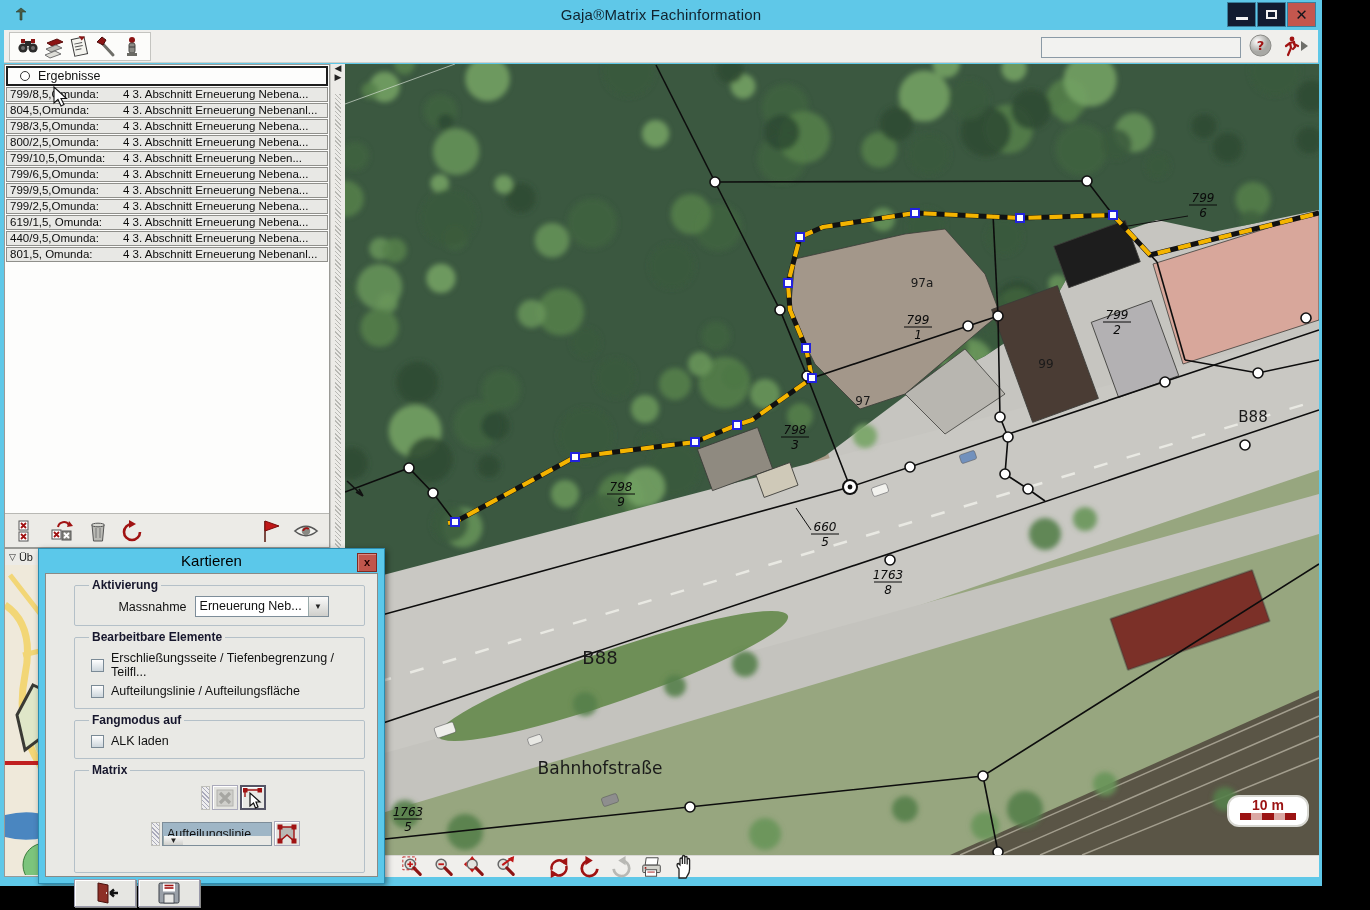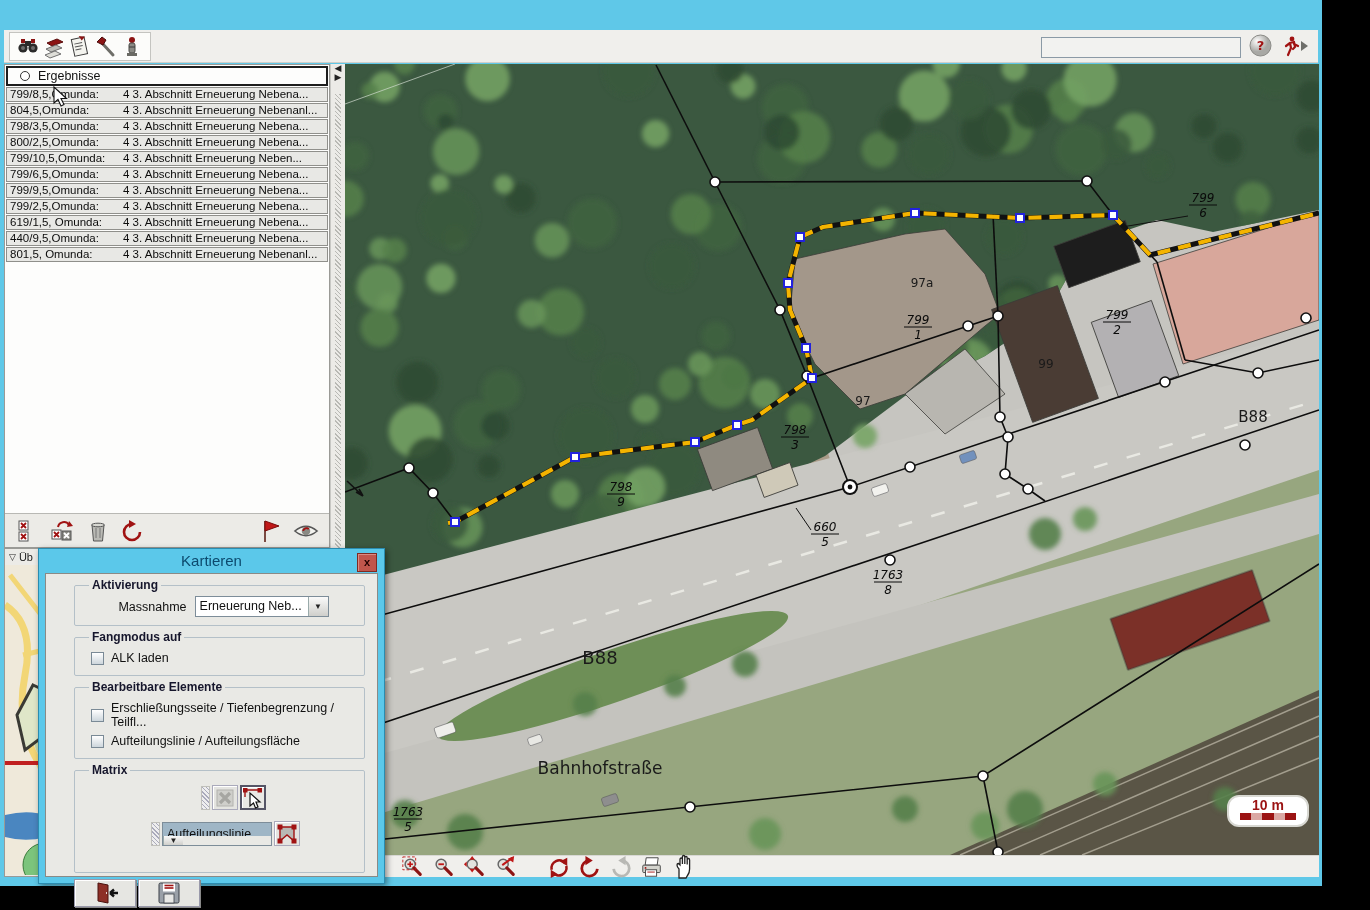--- a/index.html
+++ b/index.html
@@ -69,21 +69,21 @@
 
   
   #overview-panel { position:absolute; left:4px; top:548px; width:326px; height:329px; background:#ecebe7;
                     border:1px solid #9a9a96; }
   #overview-header { height:16px; font-size:11px; color:#222; padding-left:4px; display:flex; align-items:center; gap:3px; }
   #overview-header .tri { font-size:9px; }
 
   
   #dialog { position:absolute; left:38px; top:548px; width:347px; height:336px; background:#5bc8ea;
             border:1px solid #2a8cb0; box-shadow:2px 2px 6px rgba(0,0,0,.45); }
-  #dialog-title { height:32px; text-align:center; font-size:15px; color:#0c4a6e; line-height:24px; }
+  #dialog-title { height:32px; text-align:center; font-size:15px; color:#000000; line-height:24px; }
   #dialog-close { position:absolute; right:7px; top:4px; width:20px; height:19px; background:#c0564c;
                   border:1px solid #7e2a22; color:#200; font-size:11px; font-weight:bold; text-align:center;
                   line-height:17px; box-shadow:inset 1px 1px 0 #d98c84; }
   #dialog-body { position:absolute; left:6px; right:6px; top:24px; bottom:6px; background:#e9e9e5;
                  border:1px solid #8a8a86; padding:4px 12px 4px 28px; }
   fieldset { border:1px solid #b4c0c8; border-radius:2px; margin-bottom:4px; padding:2px 6px 5px 14px; }
   legend { font-size:12px; font-weight:bold; color:#16162c; padding:0 3px; }
   .mass-row { display:flex; align-items:center; justify-content:center; gap:8px; padding:2px 0 3px 0; }
   .mass-row label { font-size:12.5px; color:#111; }
   .combo { display:flex; height:21px; border:1px solid #7d8d99; }
@@ -108,20 +108,39 @@
 
   
   #mouse-cursor { position:absolute; left:53px; top:86px; z-index:60; }
   svg text { font-family:"DejaVu Sans","Liberation Sans",sans-serif; }
 </style>
 </head>
 <body>
 
 <div id="window">
 
+  <div id="titlebar">
+    <span id="app-icon">
+      <svg width="14" height="14" viewBox="0 0 14 14">
+          <path d="M7 1 L12 5 L8 5 L8 13 L6 13 L6 5 L2 5 Z" fill="#4a5e46" stroke="#2c3a2a" stroke-width=".6"></path>
+        </svg>
+    </span>
+    <span id="window-title">Gaja®Matrix Fachinformation</span>
+    <div id="win-controls">
+      <div class="win-btn min">
+          <span></span>
+        </div>
+      <div class="win-btn max">
+          <span></span>
+        </div>
+      <div class="win-btn close">
+          <span>✕</span>
+        </div>
+    </div>
+  </div>
 
   <div id="toolbar">
     <div id="tool-strip">
         <div class="tbtn">
           <svg width="24" height="24" viewBox="0 0 24 24">
             <circle cx="7" cy="13" r="4.6" fill="#2a2a2a"></circle>
             <circle cx="17" cy="13" r="4.6" fill="#2a2a2a"></circle>
             <circle cx="7" cy="13" r="2" fill="#6c6c6c"></circle>
             <circle cx="17" cy="13" r="2" fill="#6c6c6c"></circle>
             <rect x="9" y="6" width="6" height="5" fill="#2a2a2a"></rect>
@@ -721,38 +740,38 @@
         <legend>Aktivierung</legend>
         <div class="mass-row">
           <label>Massnahme</label>
           <div class="combo">
             <div class="val">Erneuerung Neb...</div>
             <div class="arrow">▼</div>
           </div>
         </div>
       </fieldset>
       <fieldset>
-        <legend>Fangmodus auf</legend>
-        <div id="chk-fangmodus">
-            <div class="chk-row">
-              <span class="chk"></span>
-                   <span>ALK laden</span>
-            </div>
-          </div>
-      </fieldset>
-      <fieldset>
         <legend>Bearbeitbare Elemente</legend>
         <div id="chk-bearbeitbare">
             <div class="chk-row">
               <span class="chk"></span>
                    <span>Erschließungsseite / Tiefenbegrenzung / Teilfl...</span>
             </div>
             <div class="chk-row">
               <span class="chk"></span>
                    <span>Aufteilungslinie / Aufteilungsfläche</span>
+            </div>
+          </div>
+      </fieldset>
+      <fieldset>
+        <legend>Fangmodus auf</legend>
+        <div id="chk-fangmodus">
+            <div class="chk-row">
+              <span class="chk"></span>
+                   <span>ALK laden</span>
             </div>
           </div>
       </fieldset>
       <fieldset>
         <legend>Matrix</legend>
         <div id="tools-box">
           <div id="tools-row1">
             <div class="handle"></div>
             <div class="sq-btn">
               <svg width="18" height="18" viewBox="0 0 18 18">

